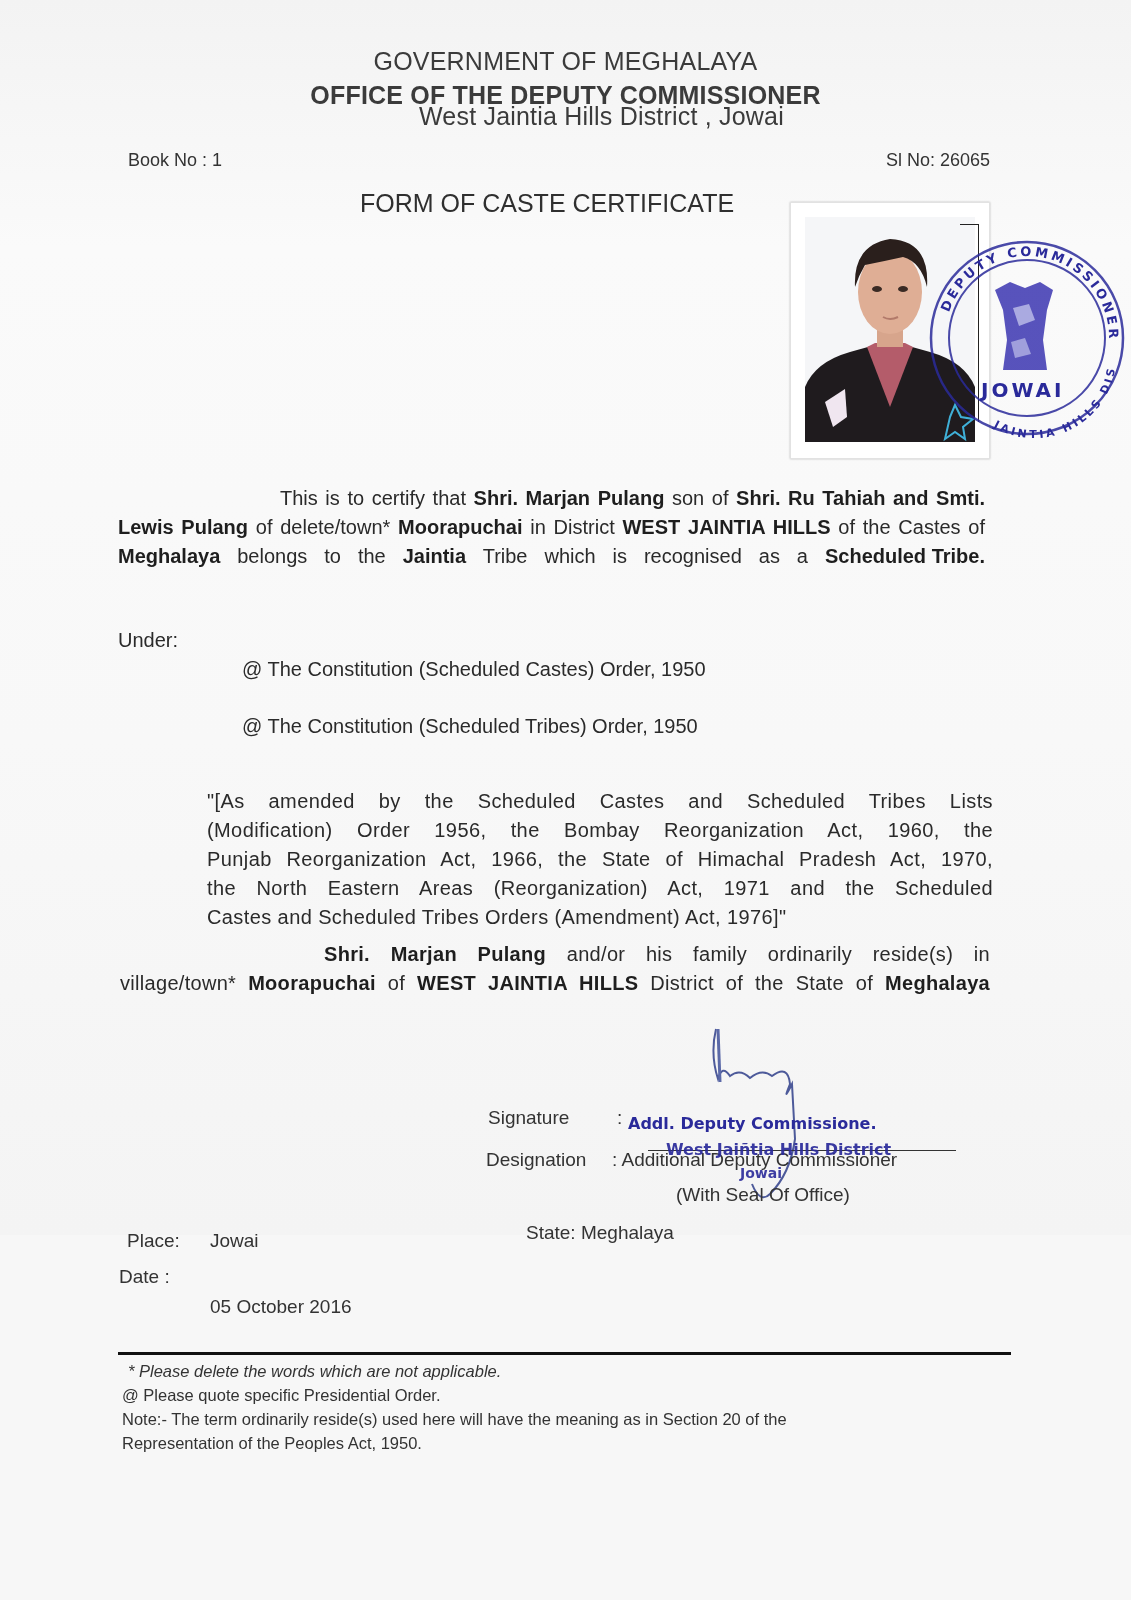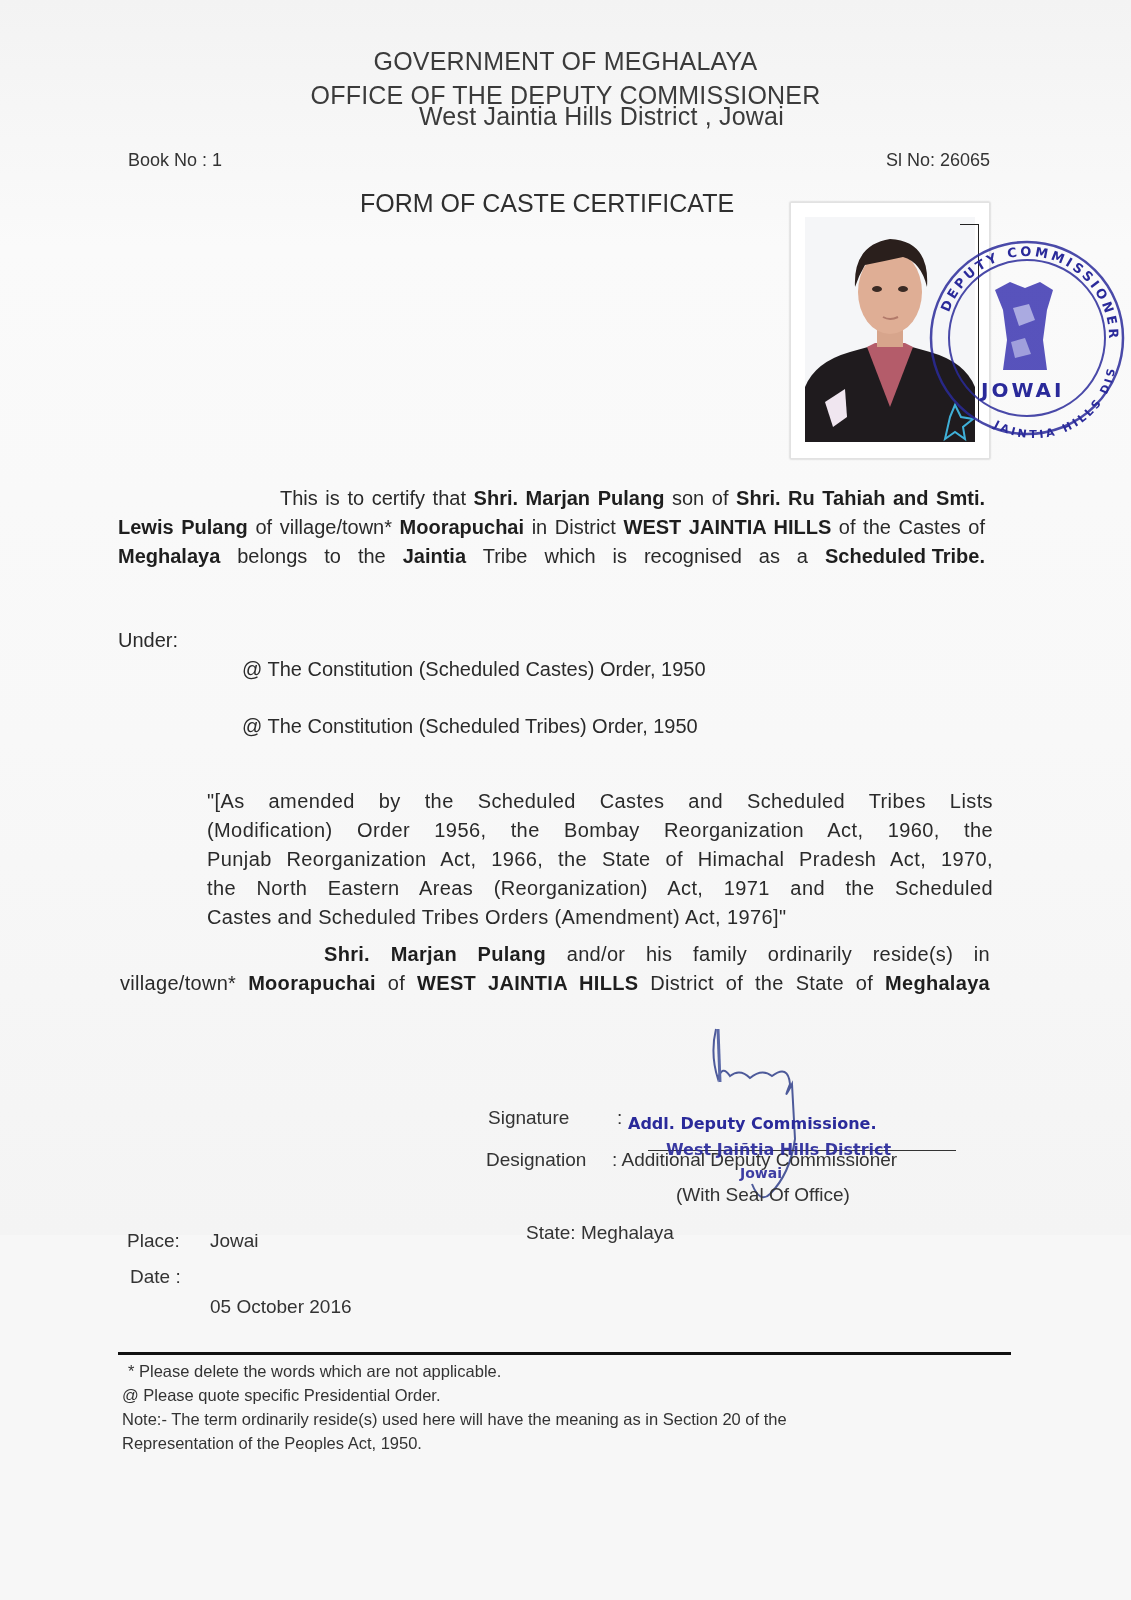--- a/index.html
+++ b/index.html
@@ -26,21 +26,21 @@
   .sig-line { left:648px; top:1150px; width:308px; height:1px; background:#333; }
   .rule { left:118px; top:1352px; width:893px; height:3px; background:#111; }
   .stamp-text { color:#2a2a9a; font-weight:bold; font-family:"DejaVu Sans", sans-serif; }
 </style>
 </head>
 <body>
 
 <div class="page">
 
   <div class="abs hdr" style="top:47px;">GOVERNMENT OF MEGHALAYA</div>
-  <div class="abs hdr" style="top:81px;">OFFICE OF THE  DEPUTY COMMISSIONER</div>
+  <div class="abs hdr" style="top:81px;font-weight:bold;">OFFICE OF THE  DEPUTY COMMISSIONER</div>
   <div class="abs hdr" style="top:102px;padding-left:36px;">West Jaintia Hills   District ,  Jowai</div>
 
   <div class="abs small" style="left:128px; top:150px;">Book No : 1</div>
   <div class="abs small" style="left:886px; top:150px;">Sl No: 26065</div>
 
   <div class="abs title" style="left:360px; top:189px;">FORM OF CASTE CERTIFICATE</div>
 
   <div class="abs photo-frame">
     <div class="photo">
       <svg width="170" height="225" viewBox="0 0 170 225">
@@ -82,21 +82,21 @@
     <div class="abs stamp-text" style="left:56px; top:158px; font-size:20px; letter-spacing:3px;">JOWAI</div>
   </div>
 
   <div class="abs para justify" style="left:118px; top:484px; width:867px;">
     <span style="display:inline-block; width:162px;"></span><span>This is to certify that</span>
     <b>Shri.  Marjan  Pulang</b>
     <span>son of</span>
     <b>Shri. Ru Tahiah</b>
     <b>and</b>
     <b>Smti. Lewis Pulang</b>
-    <span>of village/town*</span>
+    <span>of delete/town*</span>
     <b>Moorapuchai</b>
     <span>in District</span>
     <b>WEST JAINTIA HILLS</b>
     <span>of the Castes of</span>
     <b>Meghalaya</b>
     <span>belongs to the</span>
     <b>Jaintia</b>
     <span>Tribe which is recognised as a</span>
     <b style="display:inline-block; text-align:left;">Scheduled Tribe.</b>
   </div>
@@ -139,25 +139,25 @@
   <div class="abs" style="left:486px; top:1149px; font-size:19px; color:#333;">Designation</div>
   <div class="abs" style="left:612px; top:1149px; font-size:19px; color:#333;">: Additional Deputy Commissioner</div>
   <div class="abs stamp-text" style="left:666px; top:1140px; font-size:16px; opacity:0.92;">West Jaiñtia Hills District</div>
   <div class="abs stamp-text" style="left:740px; top:1165px; font-size:14px; opacity:0.9;">Jowai</div>
 
   <div class="abs" style="left:676px; top:1184px; font-size:19px; color:#333;">(With Seal Of Office)</div>
   <div class="abs" style="left:490px; top:1222px; font-size:19px; color:#333;margin-left:36px;">State: Meghalaya</div>
 
   <div class="abs" style="left:127px; top:1230px; font-size:19px; color:#333;">Place:</div>
   <div class="abs" style="left:210px; top:1230px; font-size:19px; color:#333;">Jowai</div>
-  <div class="abs" style="left:130px; top:1266px; font-size:19px; color:#333;">Date :</div>
+  <div class="abs" style="left:119px; top:1266px; font-size:19px; color:#333;">Date :</div>
   <div class="abs" style="left:210px; top:1266px; font-size:19px; color:#333;margin-top:30px;">05 October 2016</div>
 
   <div class="abs rule"></div>
 
   <div class="abs" style="left:122px; top:1359px; font-size:16.5px; line-height:24px; color:#333;">
-    <div style="padding-left:6px;">* Please delete the words which are not applicable.</div>
+    <div style="padding-left:6px;font-style:italic;">* Please delete the words which are not applicable.</div>
     <div>@ Please quote specific Presidential Order.</div>
     <div>Note:- The term ordinarily reside(s) used here will have the meaning as in Section 20 of the</div>
     <div>Representation of the Peoples Act, 1950.</div>
   </div>
 
 </div>
 
 </body></html>

